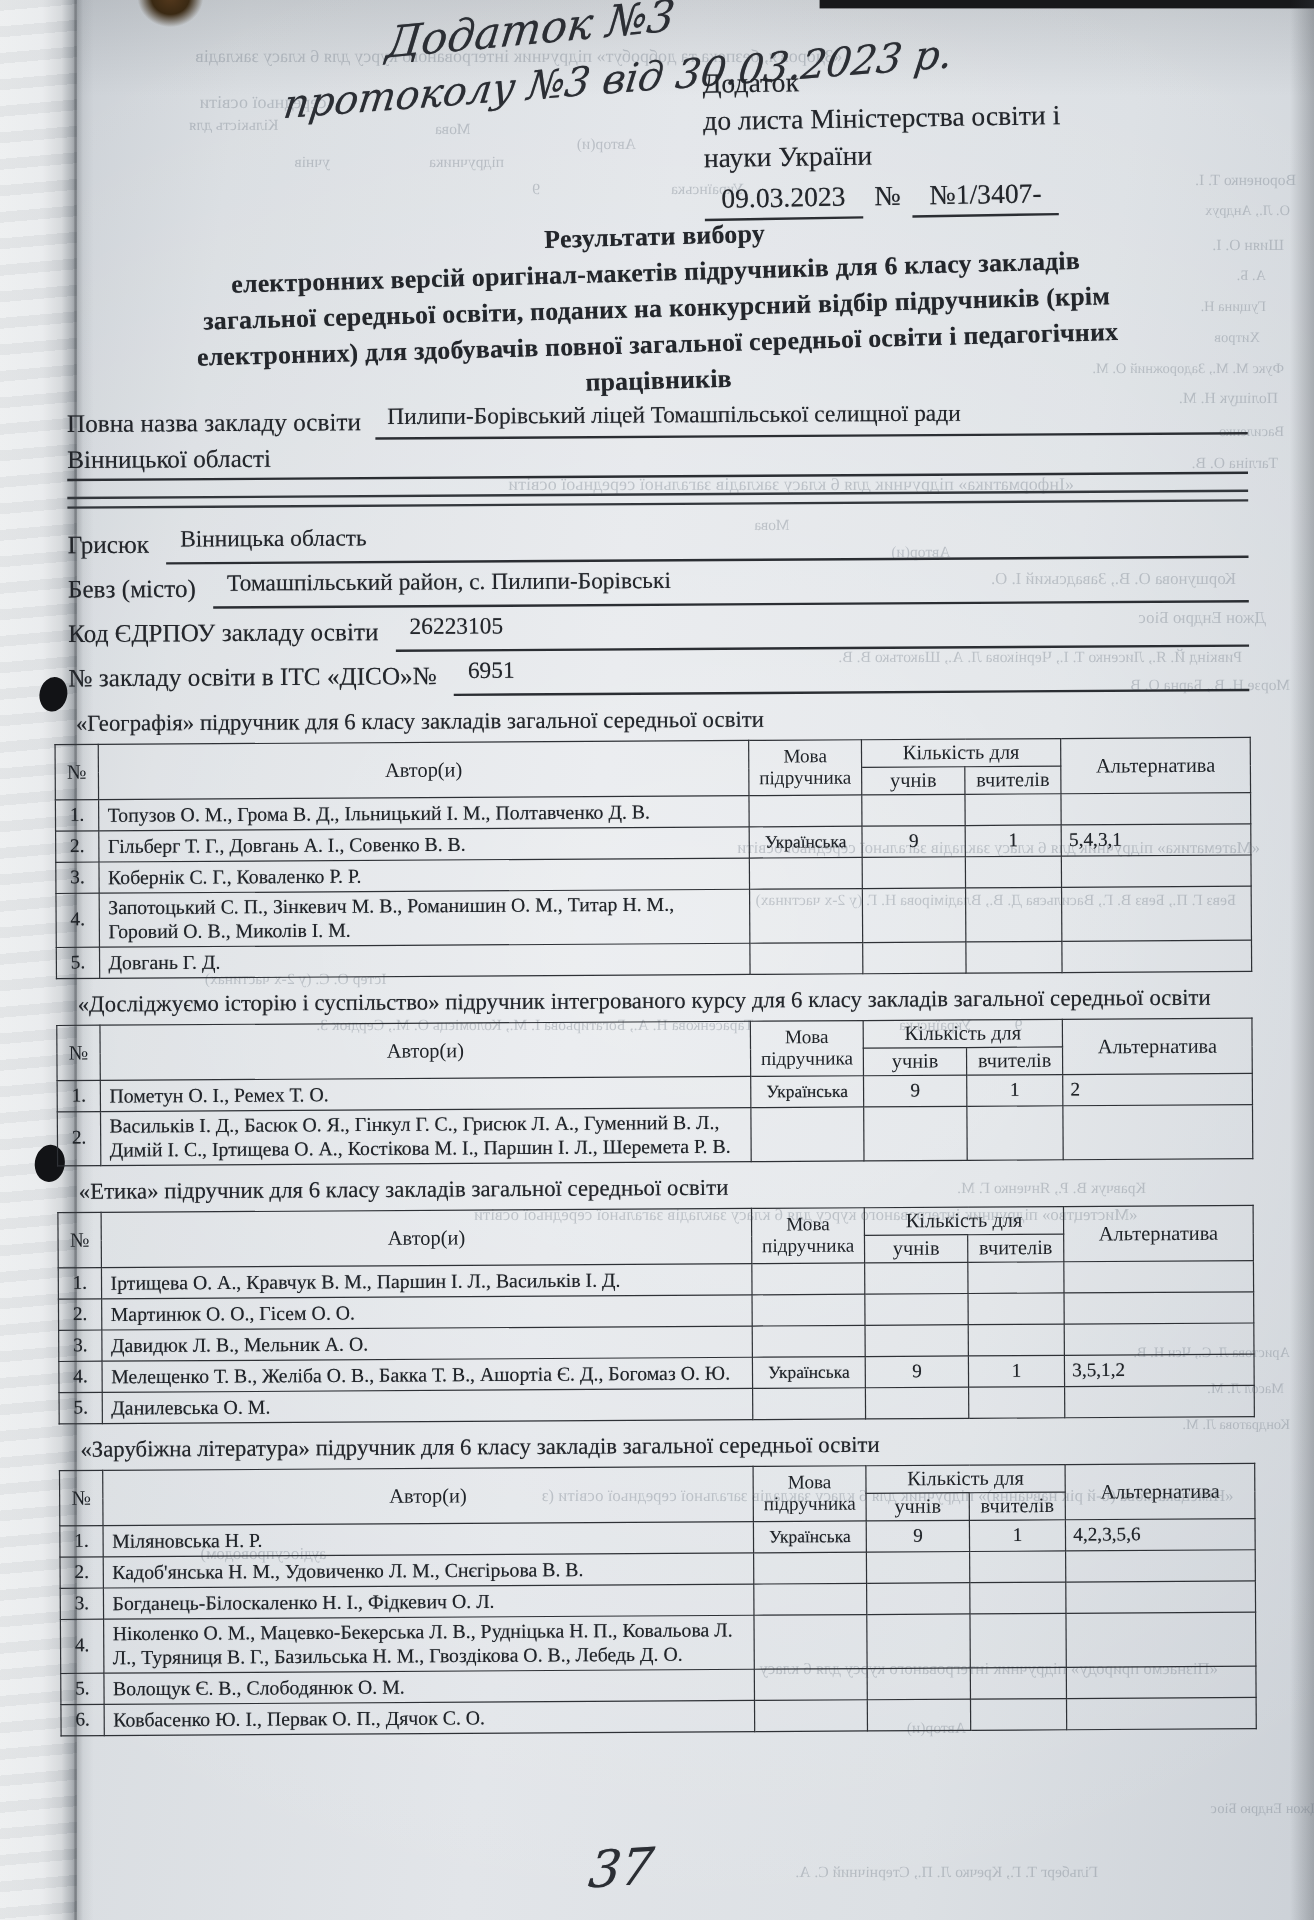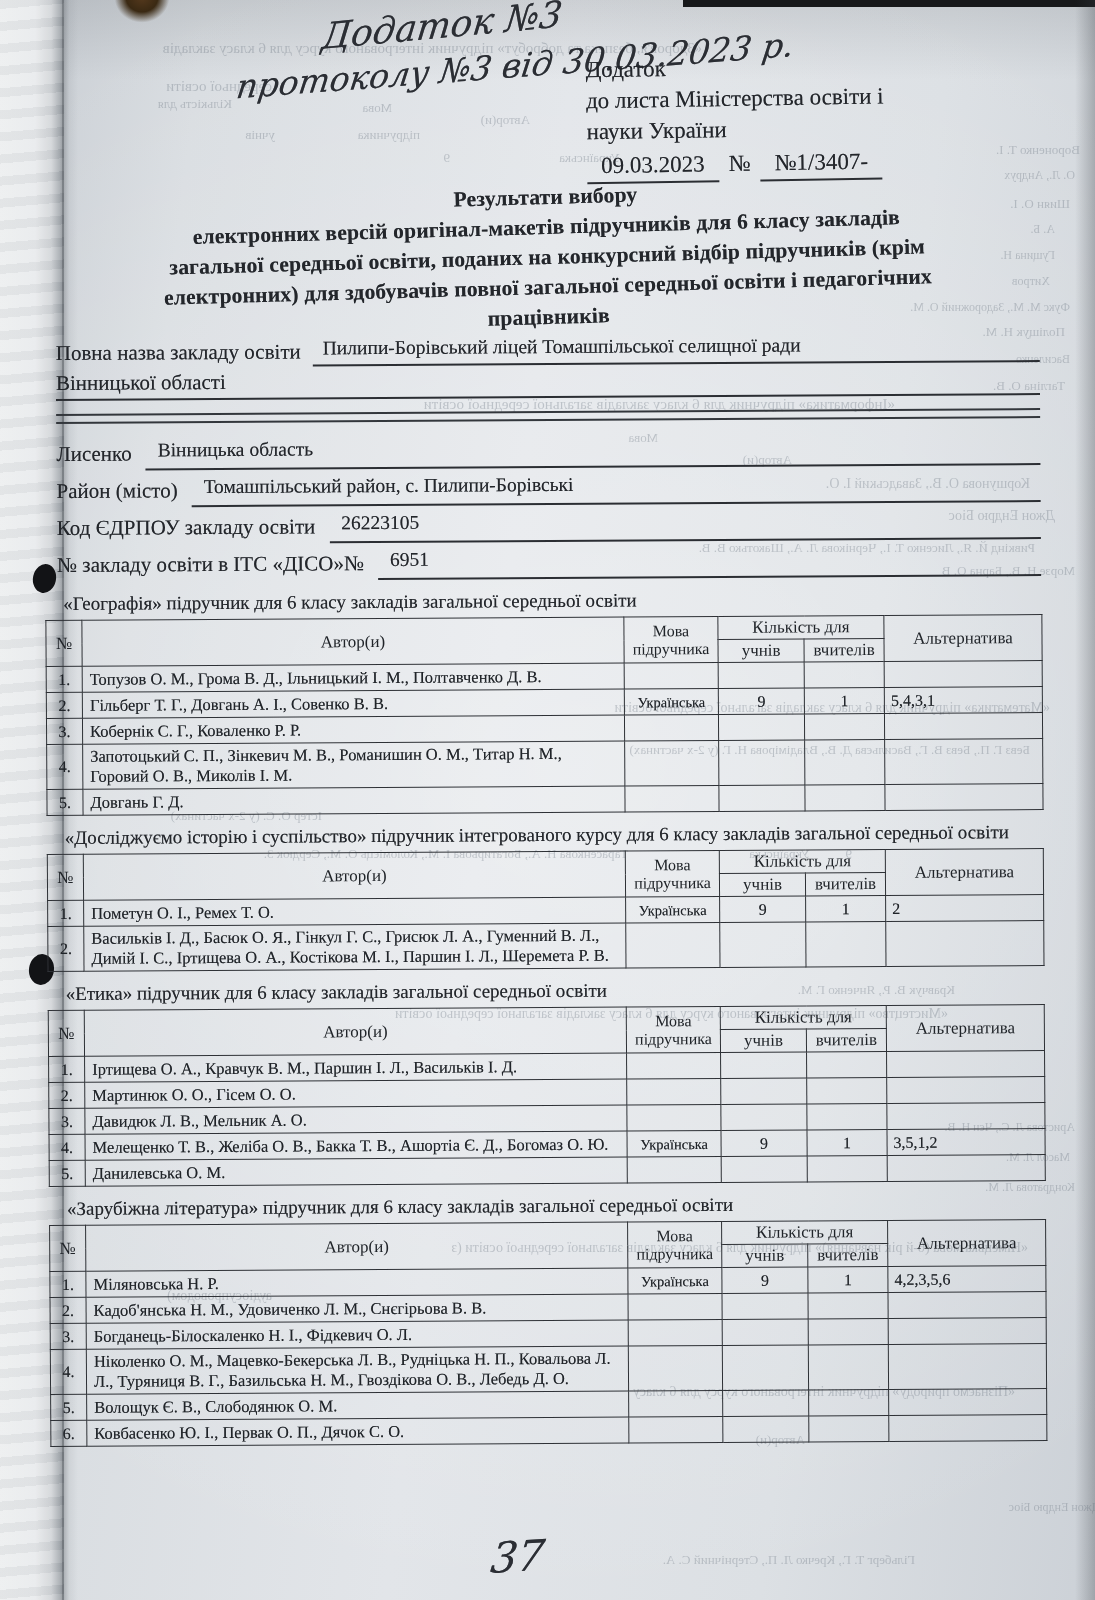--- a/index.html
+++ b/index.html
@@ -157,25 +157,25 @@
       <div class="school-row ink">
         <span class="lbl">Повна назва закладу освіти</span>
         <span class="val">Пилипи-Борівський ліцей Томашпільської селищної ради</span>
       </div>
       <div class="school2 ink">Вінницької області</div>
 
       <div class="double-rule"></div>
 
       <div class="fields">
           <div class="frow ink">
-            <span class="lbl">Лисенко</span>
+            <span class="lbl">Грисюк</span>
             <span class="val">Вінницька область</span>
           </div>
           <div class="frow ink">
-            <span class="lbl">Район (місто)</span>
+            <span class="lbl">Бевз (місто)</span>
             <span class="val">Томашпільський район, с. Пилипи-Борівські</span>
           </div>
           <div class="frow ink">
             <span class="lbl">Код ЄДРПОУ закладу освіти</span>
             <span class="val">26223105</span>
           </div>
           <div class="frow ink">
             <span class="lbl">№ закладу освіти в ІТС «ДІСО»№</span>
             <span class="val">6951</span>
           </div>

